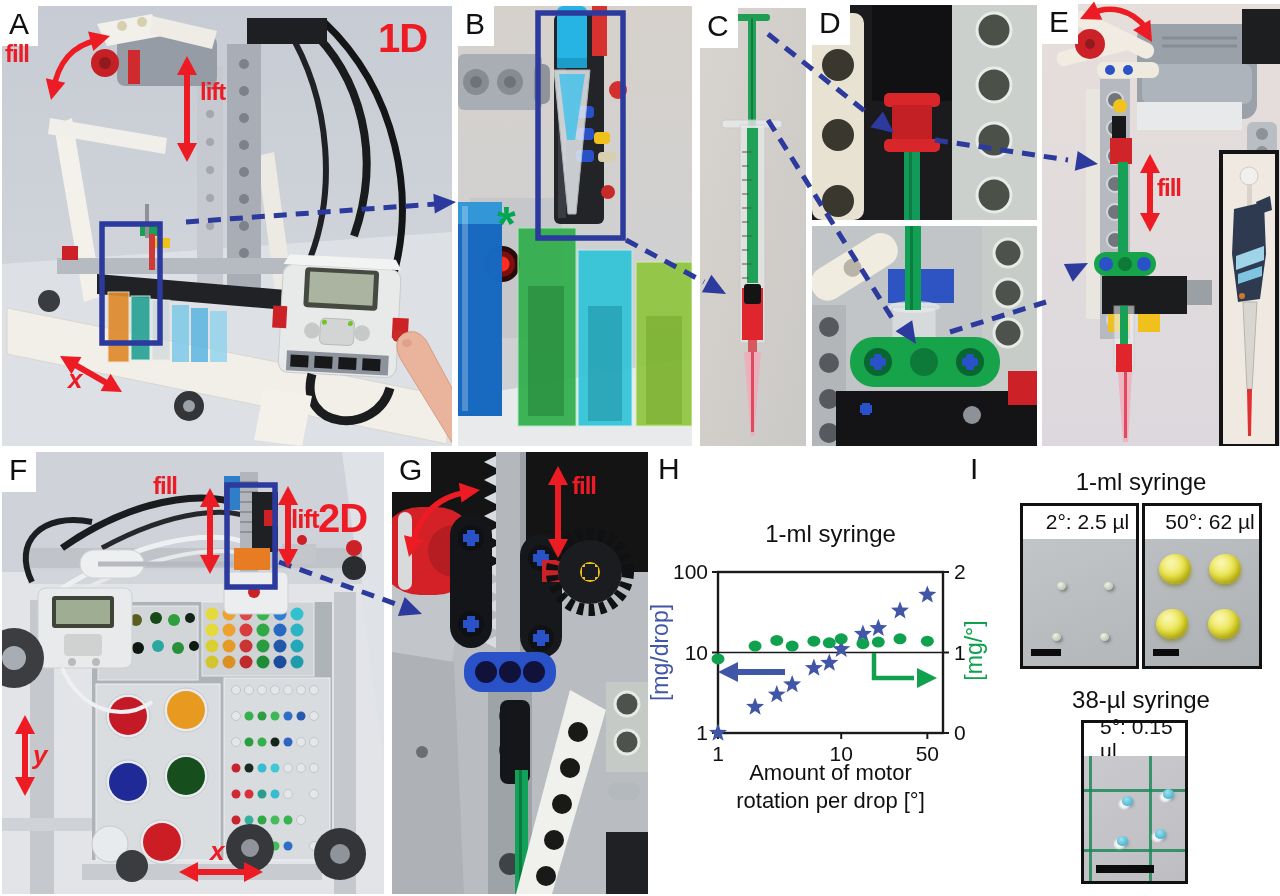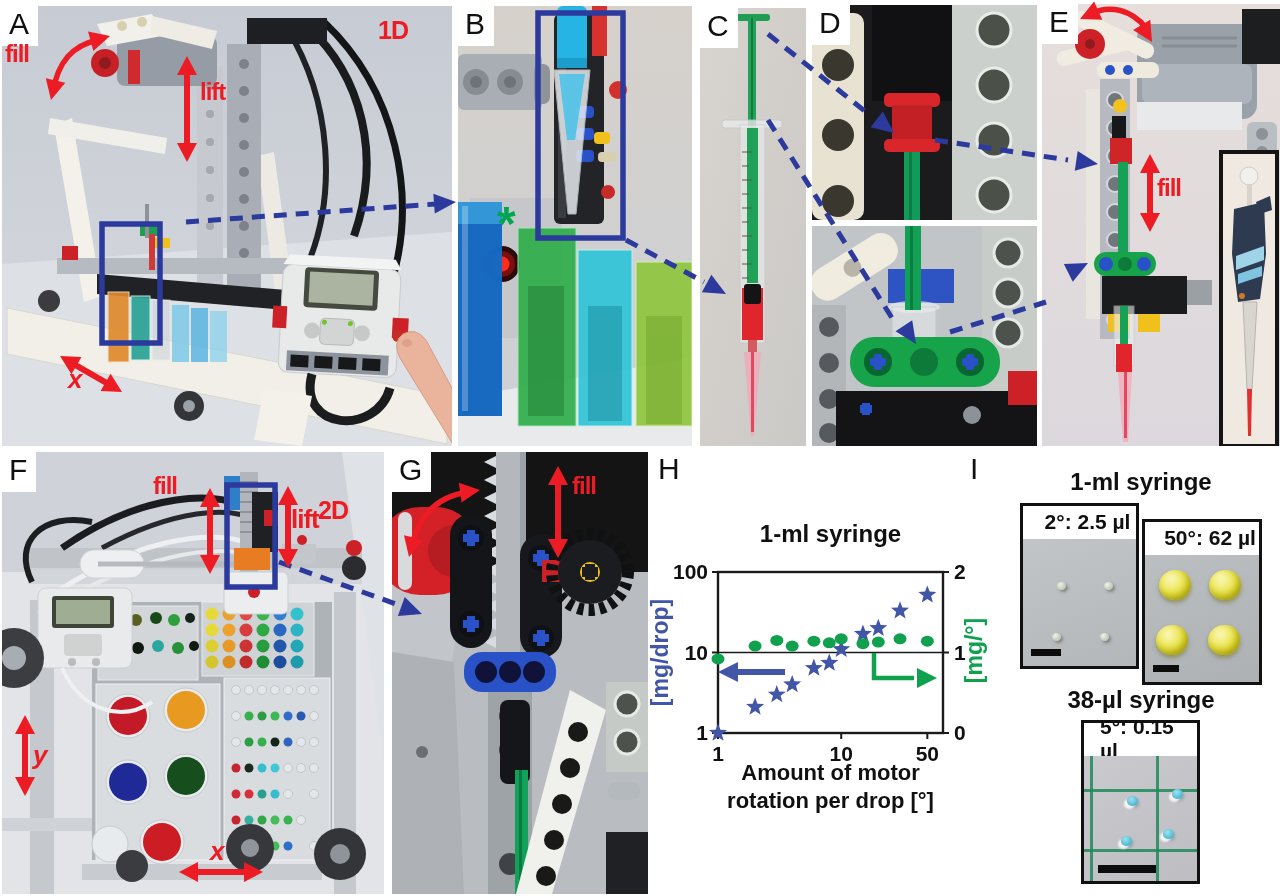--- a/index.html
+++ b/index.html
@@ -1,24 +1,24 @@
 <!DOCTYPE html>
 <html><head>
 <meta charset="utf-8">
 <style>
   html,body{margin:0;padding:0;background:#fff;}
   .figure{position:relative;width:1280px;height:896px;background:#ffffff;
           font-family:"Liberation Sans",sans-serif;overflow:hidden;}
-  .panel{position:absolute;font-weight:bold;}
+  .panel{position:absolute;}
   .panel svg{display:block;}
   .chip{position:absolute;background:#ffffff;color:#101010;font-size:30px;line-height:1;
         padding:3px 9px 7px 7px;z-index:40;}
   .pletter{position:absolute;color:#101010;font-size:30px;line-height:1;z-index:40;}
   .rlab{position:absolute;color:#ed1c24;font-weight:700;line-height:1;z-index:45;letter-spacing:-1px;}
-  .rl-xl{font-size:25px;}
+  .rl-xl{font-size:40px;}
   .rl-lg{font-size:24px;}
   .rl-md{font-size:26px;}
   .rl-it{font-style:italic;}
   .green-ast{position:absolute;color:#00a651;font-size:48px;font-weight:700;line-height:1;z-index:45;}
   .ititle{position:absolute;color:#101010;font-size:24px;text-align:center;z-index:40;}
   .iframe{position:absolute;border:3px solid #111;background:#fff;box-sizing:border-box;z-index:30;padding-left:16px;}
   .icap{height:31px;display:flex;align-items:center;justify-content:center;
         font-size:21px;color:#101010;background:#fff;}
   .iphoto{position:absolute;top:33px;left:0;right:0;bottom:0;overflow:hidden;}
   .ph-grayA{background:linear-gradient(160deg,#c2c5c8,#b4b7ba);}
@@ -712,32 +712,32 @@
     <div class="iframe" style="left:60px;top:53px;width:119px;height:166px;">
       <div class="icap">2°: 2.5 µl</div>
       <div class="iphoto ph-grayA">
         <div class="drop-s" style="left:30%;top:34%;"></div>
         <div class="drop-s" style="left:72%;top:34%;"></div>
         <div class="drop-s" style="left:26%;top:74%;"></div>
         <div class="drop-s" style="left:68%;top:74%;"></div>
         <div class="sbar" style="left:8px;bottom:10px;width:30px;height:7px;"></div>
       </div>
     </div>
-    <div class="iframe" style="left:182px;top:53px;width:120px;height:166px;margin-top:16px;">
+    <div class="iframe" style="left:182px;top:53px;width:120px;height:166px;">
       <div class="icap">50°: 62 µl</div>
       <div class="iphoto ph-grayB">
         <div class="drop-y" style="left:12%;top:12%;"></div>
         <div class="drop-y" style="left:56%;top:12%;"></div>
         <div class="drop-y" style="left:10%;top:55%;"></div>
         <div class="drop-y" style="left:55%;top:55%;"></div>
         <div class="sbar" style="left:8px;bottom:10px;width:26px;height:7px;"></div>
       </div>
     </div>
     <div class="ititle" style="left:56px;top:236px;width:250px;">38-µl syringe</div>
-    <div class="iframe" style="left:121px;top:270px;width:119px;height:164px;">
+    <div class="iframe" style="left:121px;top:270px;width:107px;height:164px;">
       <div class="icap">5°: 0.15 µl</div>
       <div class="iphoto ph-grid">
         <div class="gline-v" style="left:5%;"></div>
         <div class="gline-v" style="left:64%;"></div>
         <div class="gline-h" style="top:26%;"></div>
         <div class="gline-h" style="top:74%;"></div>
         <div class="drop-b" style="left:38%;top:32%;"></div>
         <div class="drop-b" style="left:78%;top:26%;"></div>
         <div class="drop-b" style="left:33%;top:64%;"></div>
         <div class="drop-b" style="left:70%;top:58%;"></div>

